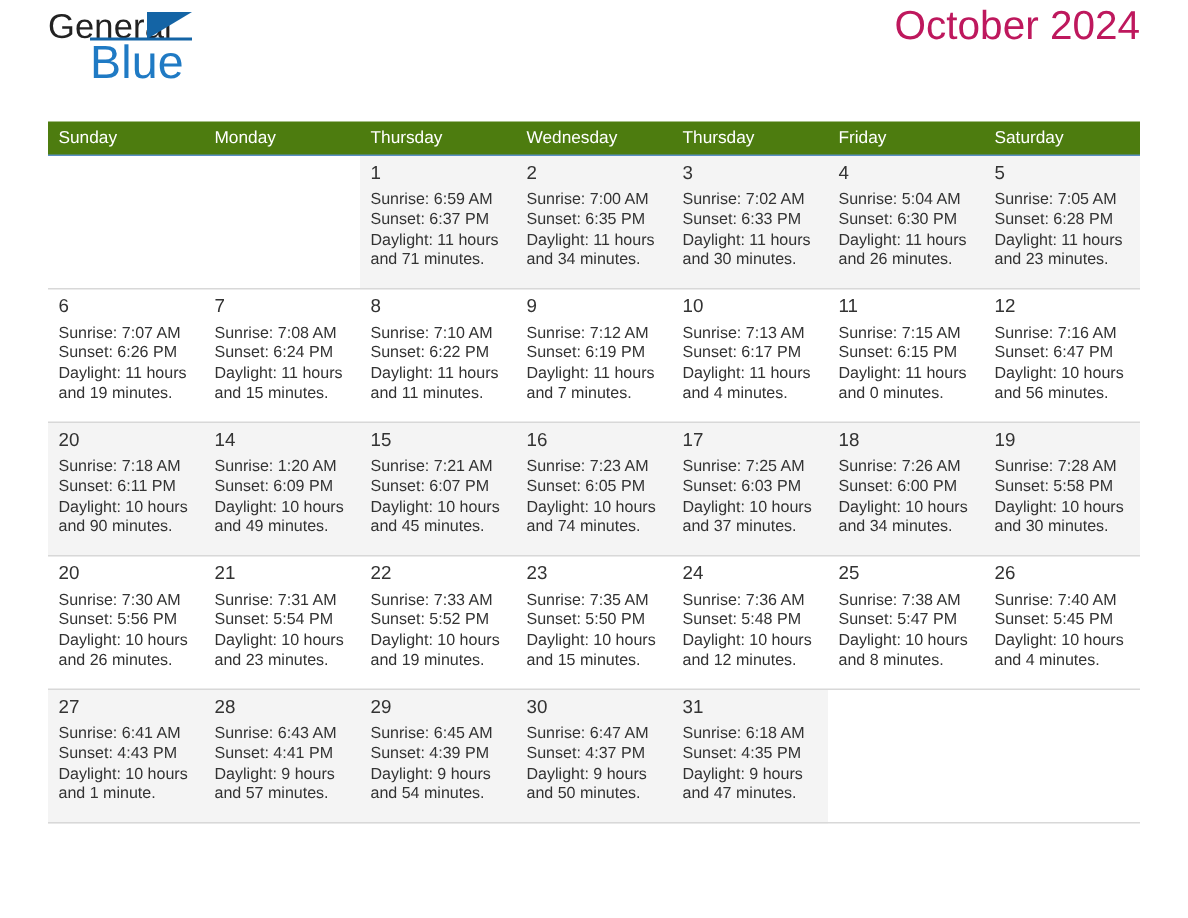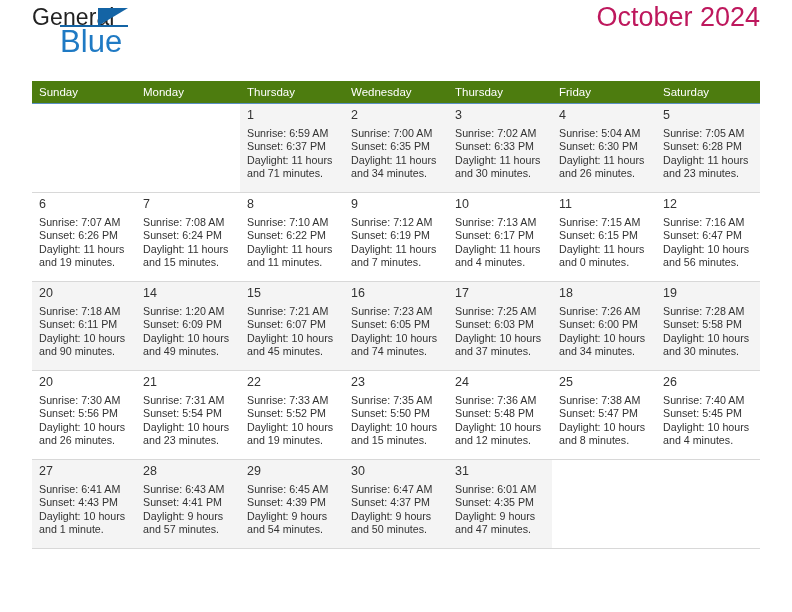--- a/index.html
+++ b/index.html
@@ -520,21 +520,21 @@
               <div>Sunset: 4:37 PM</div>
               <div>Daylight: 9 hours</div>
               <div>and 50 minutes.</div>
             </div>
           </div>
         </td>
         <td>
           <div class="cell-inner">
             <div class="day-number">31</div>
             <div class="day-detail">
-              <div>Sunrise: 6:01 AM</div>
+              <div>Sunrise: 6:18 AM</div>
               <div>Sunset: 4:35 PM</div>
               <div>Daylight: 9 hours</div>
               <div>and 47 minutes.</div>
             </div>
           </div>
         </td>
         <td class="empty-cell"></td>
         <td class="empty-cell"></td>
       </tr>
 

